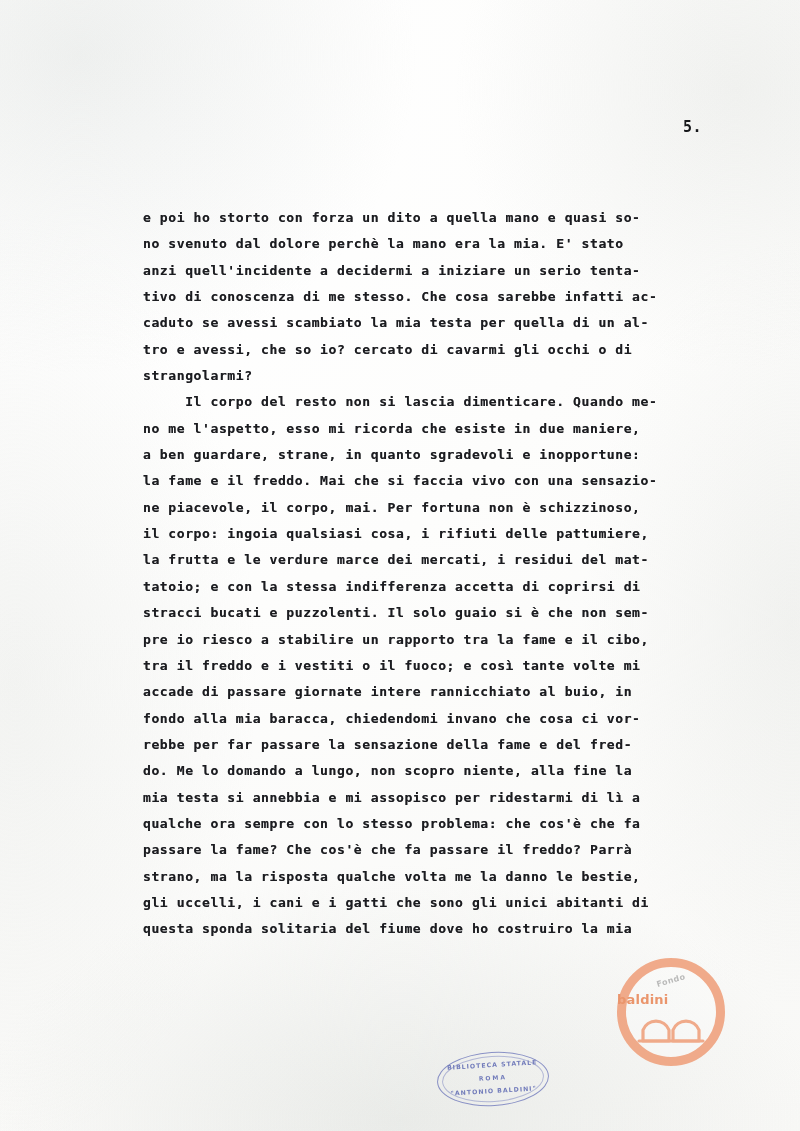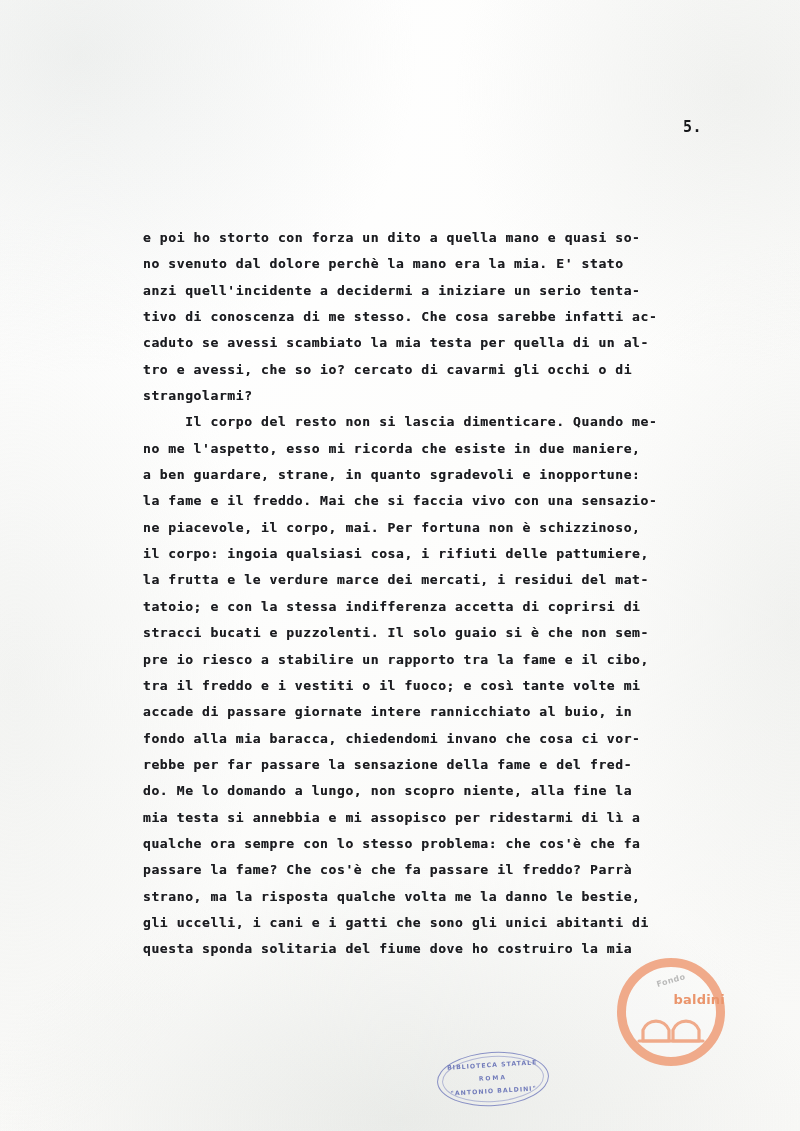--- a/index.html
+++ b/index.html
@@ -47,21 +47,20 @@
     position: absolute;
     top: 205px;
     left: 143px;
     width: 560px;
     font-size: 13.1px;
     line-height: 26.35px;
     font-weight: bold;
     color: #1b1c20;
     letter-spacing: 0.55px;
     white-space: pre;
-    margin-top: 20px;
   }
   .tline {
     white-space: pre;
     text-shadow: 0 0 0.6px rgba(20,20,24,0.55);
   }
 
   
   #library-stamp {
     position: absolute;
     left: 437px;
@@ -119,21 +118,21 @@
     left: 19px;
     top: 52px;
     width: 70px;
     height: 34px;
   }
   #watermark .wm-label {
     position: absolute;
     left: 0;
     top: 34px;
     width: 100%;
-    text-align: right;
+    text-align: left;
     font-family: "DejaVu Sans", "Liberation Sans", sans-serif;
     font-weight: bold;
     font-size: 13px;
     color: #e8804f;
     letter-spacing: 0.2px;
   }
   #watermark .wm-sub {
     position: absolute;
     left: 0;
     top: 18px;

